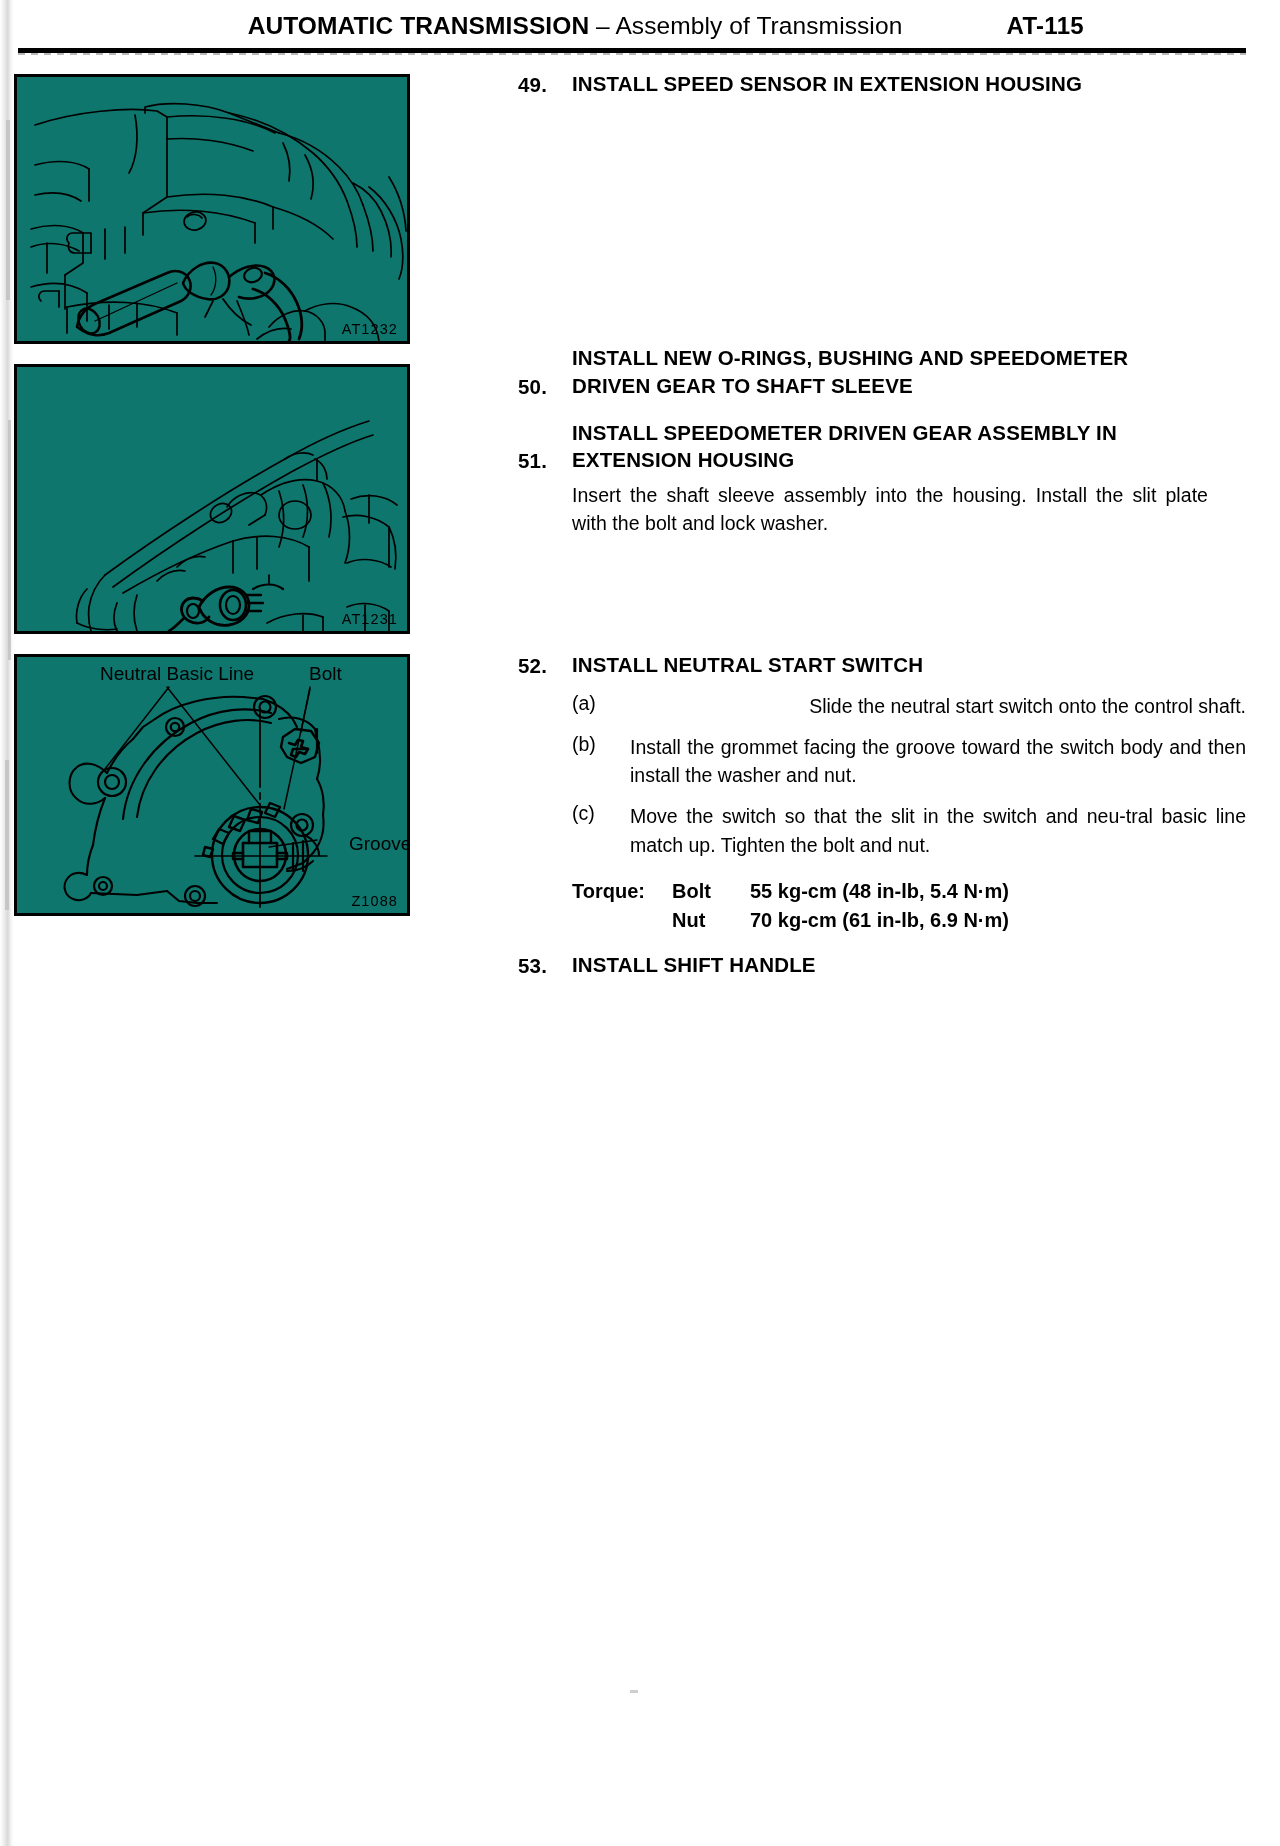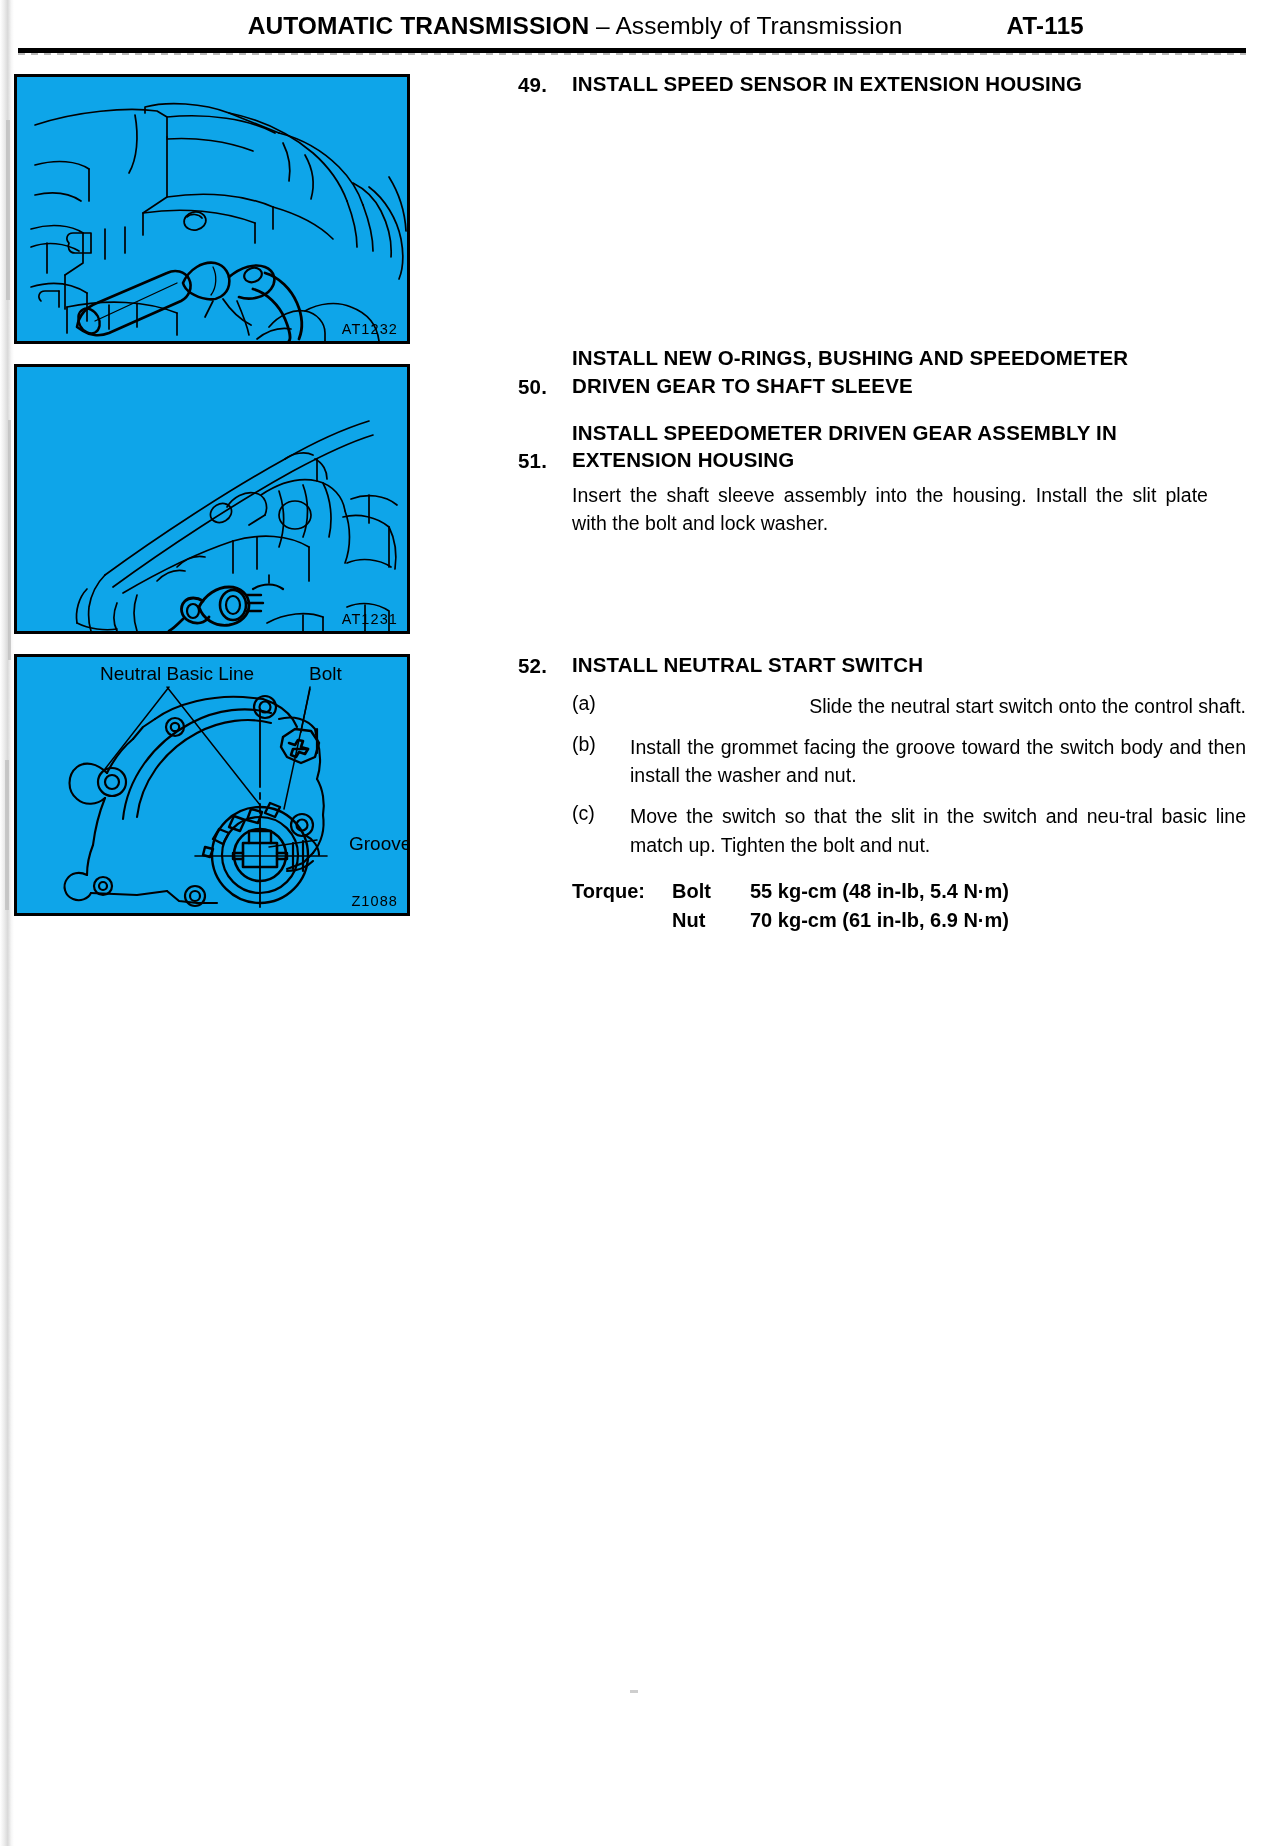--- a/index.html
+++ b/index.html
@@ -71,21 +71,21 @@
     left: 0; top: 5px;
     width: 1228px; height: 2px;
     background: repeating-linear-gradient(90deg,#8a8a8a 0 7px,#ffffff 7px 13px);
     opacity: .6;
   }
 
   
   .figure {
     position: absolute;
     border: 3px solid #000;
-    background: #0ea5e9;
+    background: #0f766e;
     box-sizing: border-box;
     overflow: hidden;
     padding-left: 8px;
   }
   .figure-code {
     position: absolute;
     right: 9px; bottom: 4px;
     font-size: 14.5px;
     letter-spacing: 1.1px;
     font-family: "Liberation Sans", sans-serif;
@@ -502,14 +502,20 @@
       <div class="torque-row">
         <div class="torque-label"></div>
         <div class="torque-part">Nut</div>
         <div class="torque-val">70 kg-cm (61 in-lb, 6.9 N·m)</div>
       </div>
     </div>
   </div>
 
   <div class="gap-sm" style="height:16px;"></div>
 
+  <div class="step">
+    <div class="step-head">
+      <div class="step-num">53.</div>
+      <div class="step-title">INSTALL SHIFT HANDLE</div>
+    </div>
+  </div>
 
 </div>
 
 </body></html>

